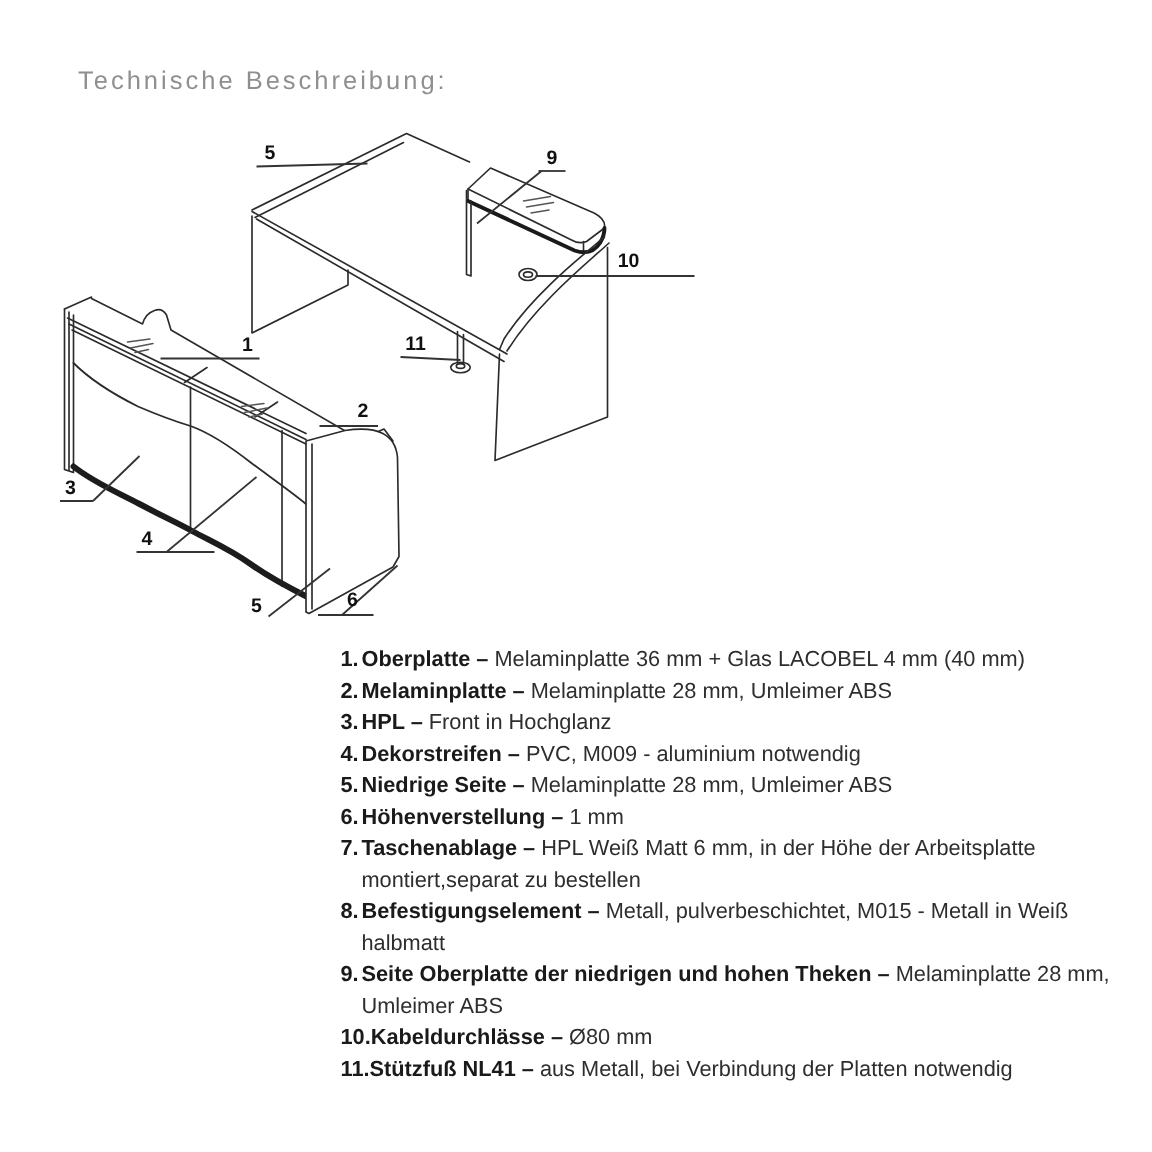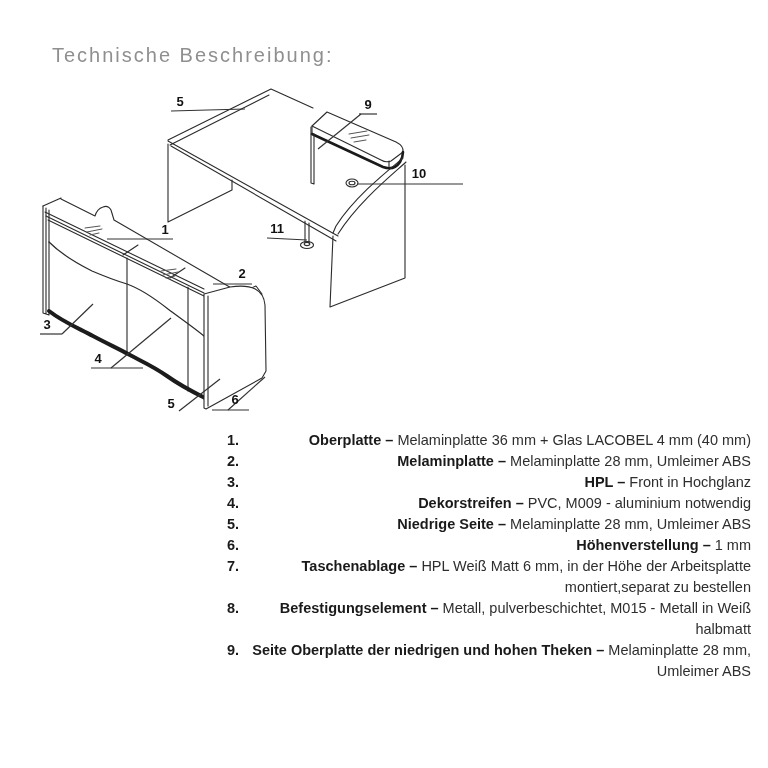--- a/index.html
+++ b/index.html
@@ -6,21 +6,21 @@
   body{
     width:768px;height:768px;
     background:#ffffff;
     font-family:"Liberation Sans", sans-serif;
     position:relative;
     overflow:hidden;
   }
   .page-title{
     position:absolute;
     left:52px;top:44px;
-    font-size:20px;
+    font-size:17px;
     font-weight:300;
     letter-spacing:2px;
     color:#8f8f8f;
     white-space:nowrap;
   }
   .drawing{
     position:absolute;
     left:0;top:0;
   }
   .ln{stroke:#2b2b2b;stroke-width:1.1;fill:none;stroke-linejoin:round;stroke-linecap:round;}
@@ -48,21 +48,21 @@
   .parts-list li{
     display:flex;
     margin:0;padding:0;
   }
   .part-num{
     min-width:14px;
     font-weight:bold;
     color:#1a1a1a;
     white-space:nowrap;
   }
-  .part-body{flex:1;text-align:right;}
+  .part-body{flex:1;}
   .part-name{font-weight:bold;color:#1a1a1a;}
   .part-desc{white-space:pre-line;}
 </style>
 </head>
 <body>
 
 <div class="page-title">Technische Beschreibung:</div>
 
 <svg class="drawing" width="768" height="768" viewBox="0 0 768 768" xmlns="http://www.w3.org/2000/svg">
 
@@ -175,13 +175,21 @@
     <li>
       <span class="part-num">8.</span>
       <span class="part-body"><span class="part-name">Befestigungselement –</span><span class="part-desc"> Metall, pulverbeschichtet, M015 - Metall in Weiß
 halbmatt</span></span>
     </li>
     <li>
       <span class="part-num">9.</span>
       <span class="part-body"><span class="part-name">Seite Oberplatte der niedrigen und hohen Theken –</span><span class="part-desc"> Melaminplatte 28 mm,
 Umleimer ABS</span></span>
     </li>
+    <li>
+      <span class="part-num">10.</span>
+      <span class="part-body"><span class="part-name">Kabeldurchlässe –</span><span class="part-desc"> Ø80 mm</span></span>
+    </li>
+    <li>
+      <span class="part-num">11.</span>
+      <span class="part-body"><span class="part-name">Stützfuß NL41 –</span><span class="part-desc"> aus Metall, bei Verbindung der Platten notwendig</span></span>
+    </li>
   </ol>
 
 </body></html>

